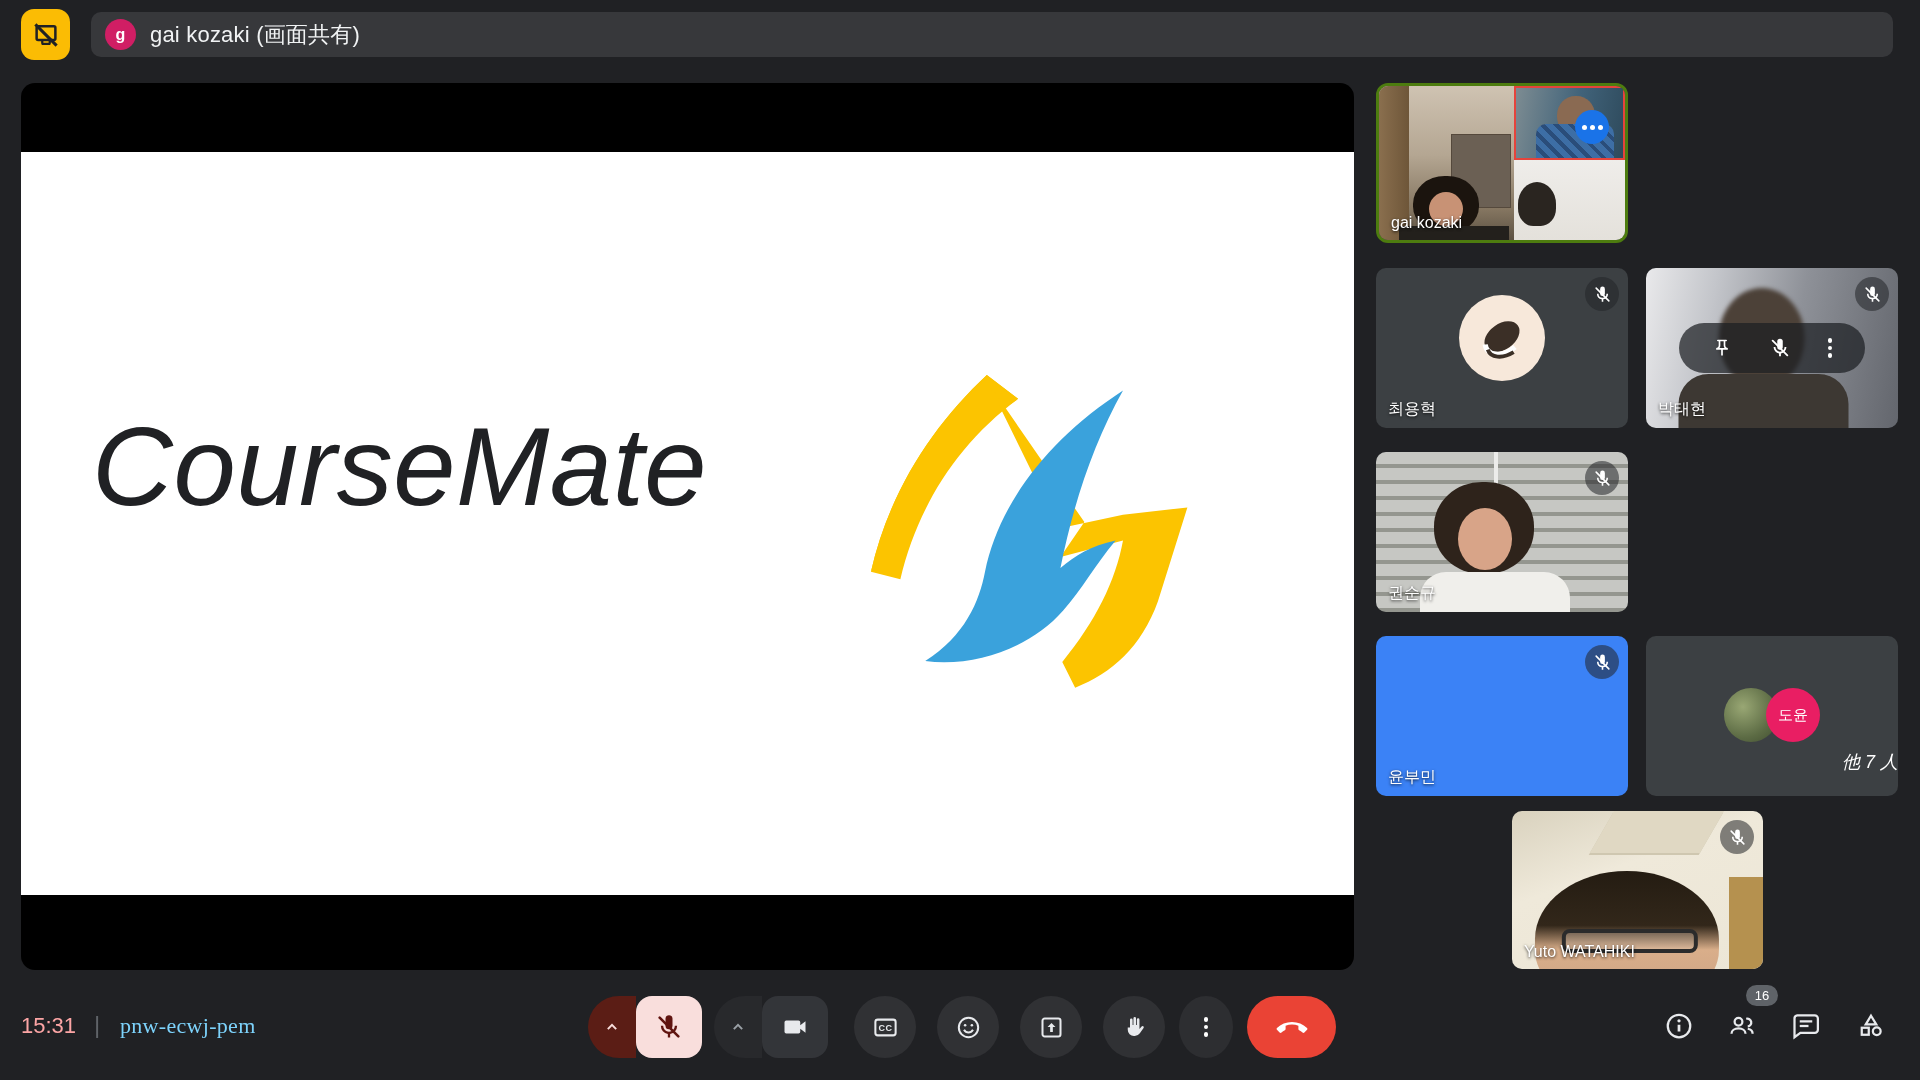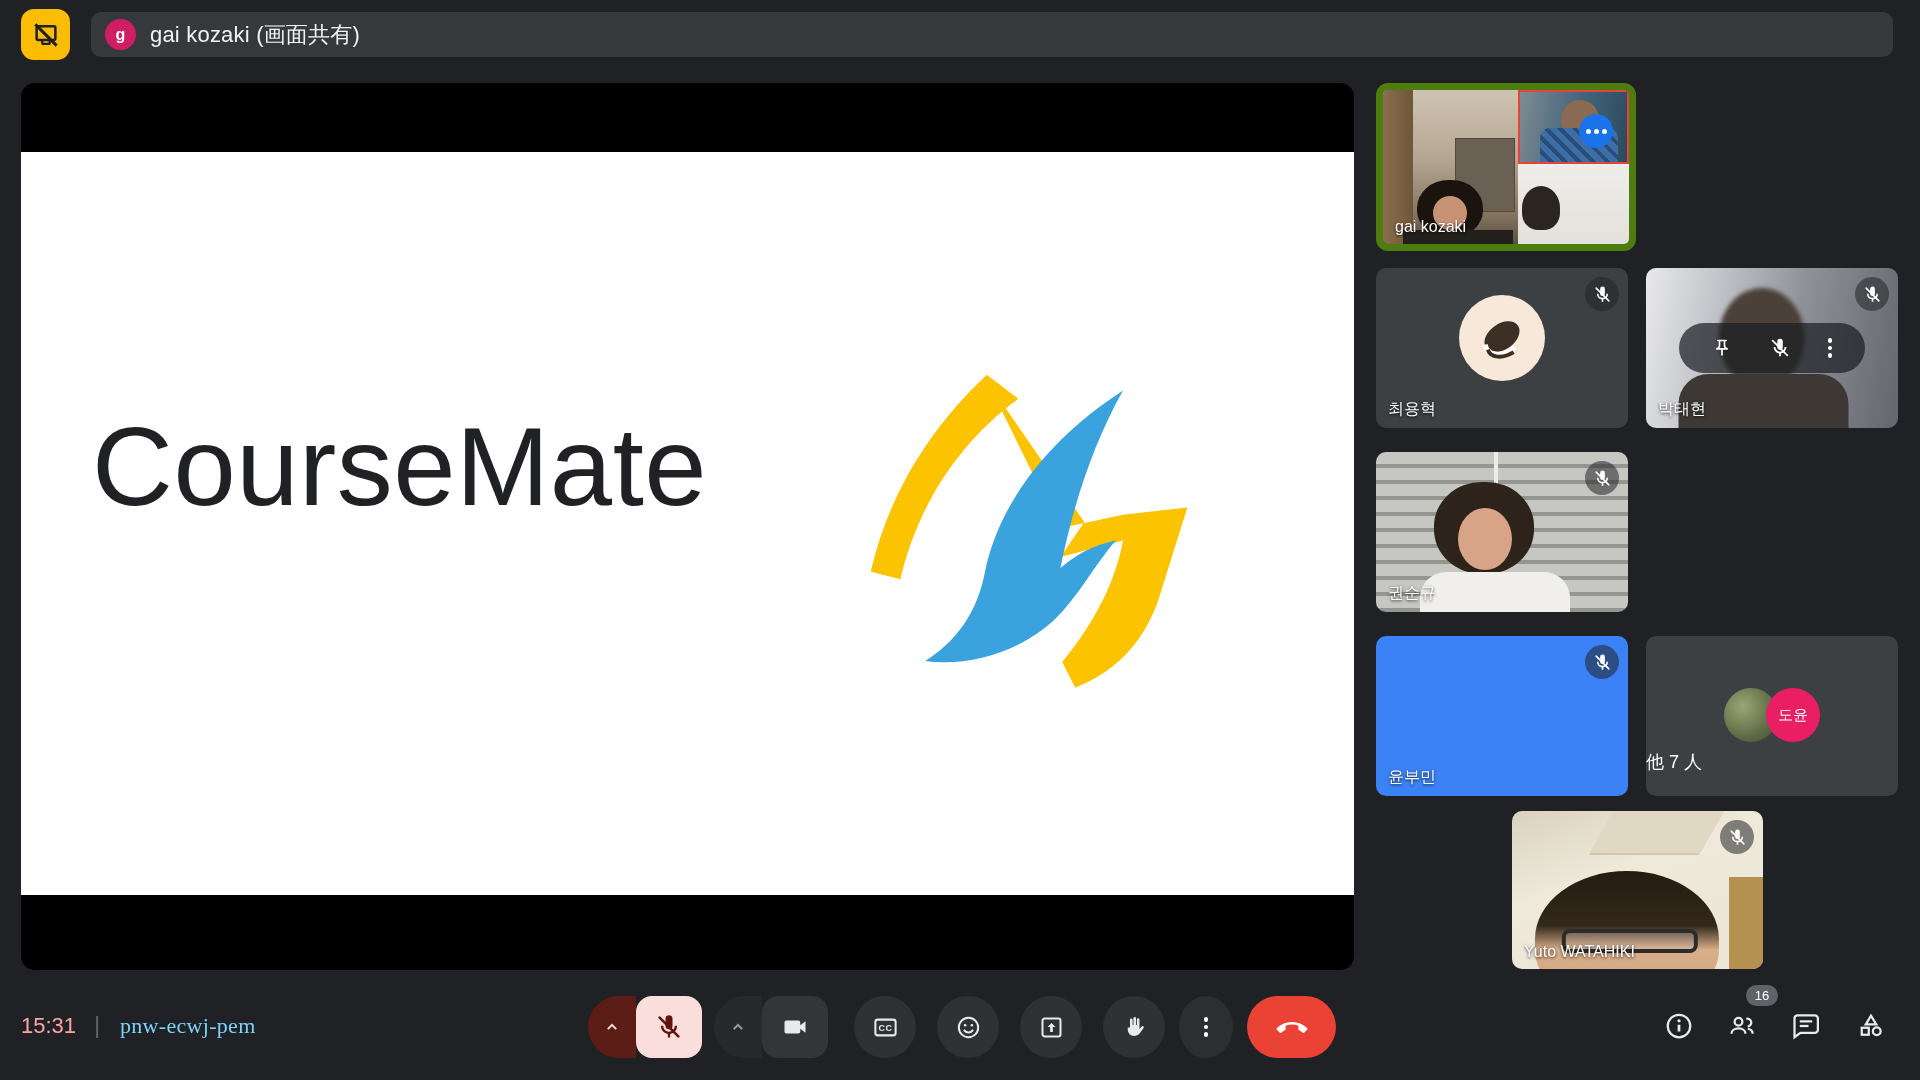--- a/index.html
+++ b/index.html
@@ -13,32 +13,32 @@
   .top-pill{position:absolute;left:91px;top:12px;width:1802px;height:45px;border-radius:10px;
        background:#37383b;display:flex;align-items:center;padding-left:14px;box-sizing:border-box;}
   .presenter-avatar{width:31px;height:31px;border-radius:50%;background:#d01e64;color:#fff;
        display:flex;align-items:center;justify-content:center;font-size:16px;font-weight:bold;}
   .presenter-label{margin-left:14px;font-size:22px;color:#f1f3f4;letter-spacing:.2px;}
 
   
   .stage{position:absolute;left:21px;top:83px;width:1333px;height:887px;border-radius:14px;
        background:#000;overflow:hidden;}
   .slide{position:absolute;left:0;top:69px;width:100%;height:743px;background:#fff;}
-  .slide-title{position:absolute;left:71px;top:250px;font-size:112px;color:#202124;letter-spacing:.5px;}
+  .slide-title{position:absolute;left:71px;top:250px;font-size:112px;color:#202124;letter-spacing:.5px;font-style:italic;}
   .slide-logo{position:absolute;left:826px;top:208px;}
 
   
   .tile{position:absolute;width:252px;height:160px;border-radius:10px;background:#3c4043;overflow:hidden;}
   .tile .name{position:absolute;left:12px;bottom:8px;font-size:16px;color:#fff;z-index:5;
        text-shadow:0 1px 3px rgba(0,0,0,.85);}
   .micbadge{position:absolute;top:9px;right:9px;width:34px;height:34px;border-radius:50%;z-index:5;
        background:rgba(35,36,40,.55);display:flex;align-items:center;justify-content:center;color:#fff;}
   .micbadge svg{width:19px;height:19px;}
 
-  .t1{left:1376px;top:83px;border:7px solid #4d7c0f;width:246px;height:154px;border-radius:12px;}
+  .t1{left:1376px;top:83px;border:3px solid #4d7c0f;width:246px;height:154px;border-radius:12px;}
   .t2{left:1646px;top:83px;}
   .t3{left:1376px;top:268px;}
   .t4{left:1646px;top:268px;}
   .t5{left:1376px;top:452px;}
   .t6{left:1646px;top:452px;}
   .t7{left:1376px;top:636px;background:#3b82f6;}
   .t8{left:1646px;top:636px;}
   .t9{left:1512px;top:811px;width:251px;height:158px;}
 
   .scene{position:absolute;inset:0;}
@@ -104,21 +104,21 @@
   .s6 .plant{right:78px;top:48px;width:34px;height:40px;border-radius:50% 50% 40% 40%;background:#6f8f5f;filter:blur(1px);}
   .s6 .vases{left:26px;top:86px;width:52px;height:26px;background:#f1ece0;}
   .s6 .hair{left:86px;bottom:16px;width:88px;height:80px;border-radius:46% 46% 40% 40%;background:#211c16;}
   .s6 .body{left:74px;bottom:-6px;width:116px;height:30px;border-radius:14px 14px 0 0;background:#23211d;}
 
   
   .ov-avatars{position:absolute;left:50%;top:52px;transform:translateX(-50%);display:flex;}
   .ov-a1{width:54px;height:54px;border-radius:50%;background:radial-gradient(circle at 35% 35%,#99a774,#5c6b44 62%,#3f4c30);}
   .ov-a2{width:54px;height:54px;border-radius:50%;background:#e91e63;color:#fff;font-size:15px;display:flex;
         align-items:center;justify-content:center;margin-left:-12px;z-index:2;}
-  .ov-label{position:absolute;left:0;right:0;top:114px;text-align:left;font-size:18px;color:#fff;}
+  .ov-label{position:absolute;left:0;right:0;top:114px;text-align:right;font-size:18px;color:#fff;font-style:italic;}
 
   
   .s9{background:linear-gradient(160deg,#d9d2be 0%,#efe9da 38%,#ece6d6 100%);}
   .s9 .beam{left:36%;top:0;width:110px;height:42px;background:#e0d8c3;transform:skewX(-30deg);box-shadow:0 2px 0 #cfc7b0;}
   .s9 .door{right:0;bottom:0;width:34px;height:92px;background:#b5914f;}
   .s9 .head{left:50%;bottom:-38px;transform:translateX(-56%);width:184px;height:136px;border-radius:50% 50% 42% 42%;
         background:linear-gradient(180deg,#241c12 0%,#32271a 40%,#d9ae8a 58%,#caa183 100%);}
   .s9 .glasses{left:50%;bottom:16px;transform:translateX(-56%);width:128px;height:16px;border:4px solid #2b2b2b;
         border-radius:8px;background:rgba(255,255,255,.15);}
 

